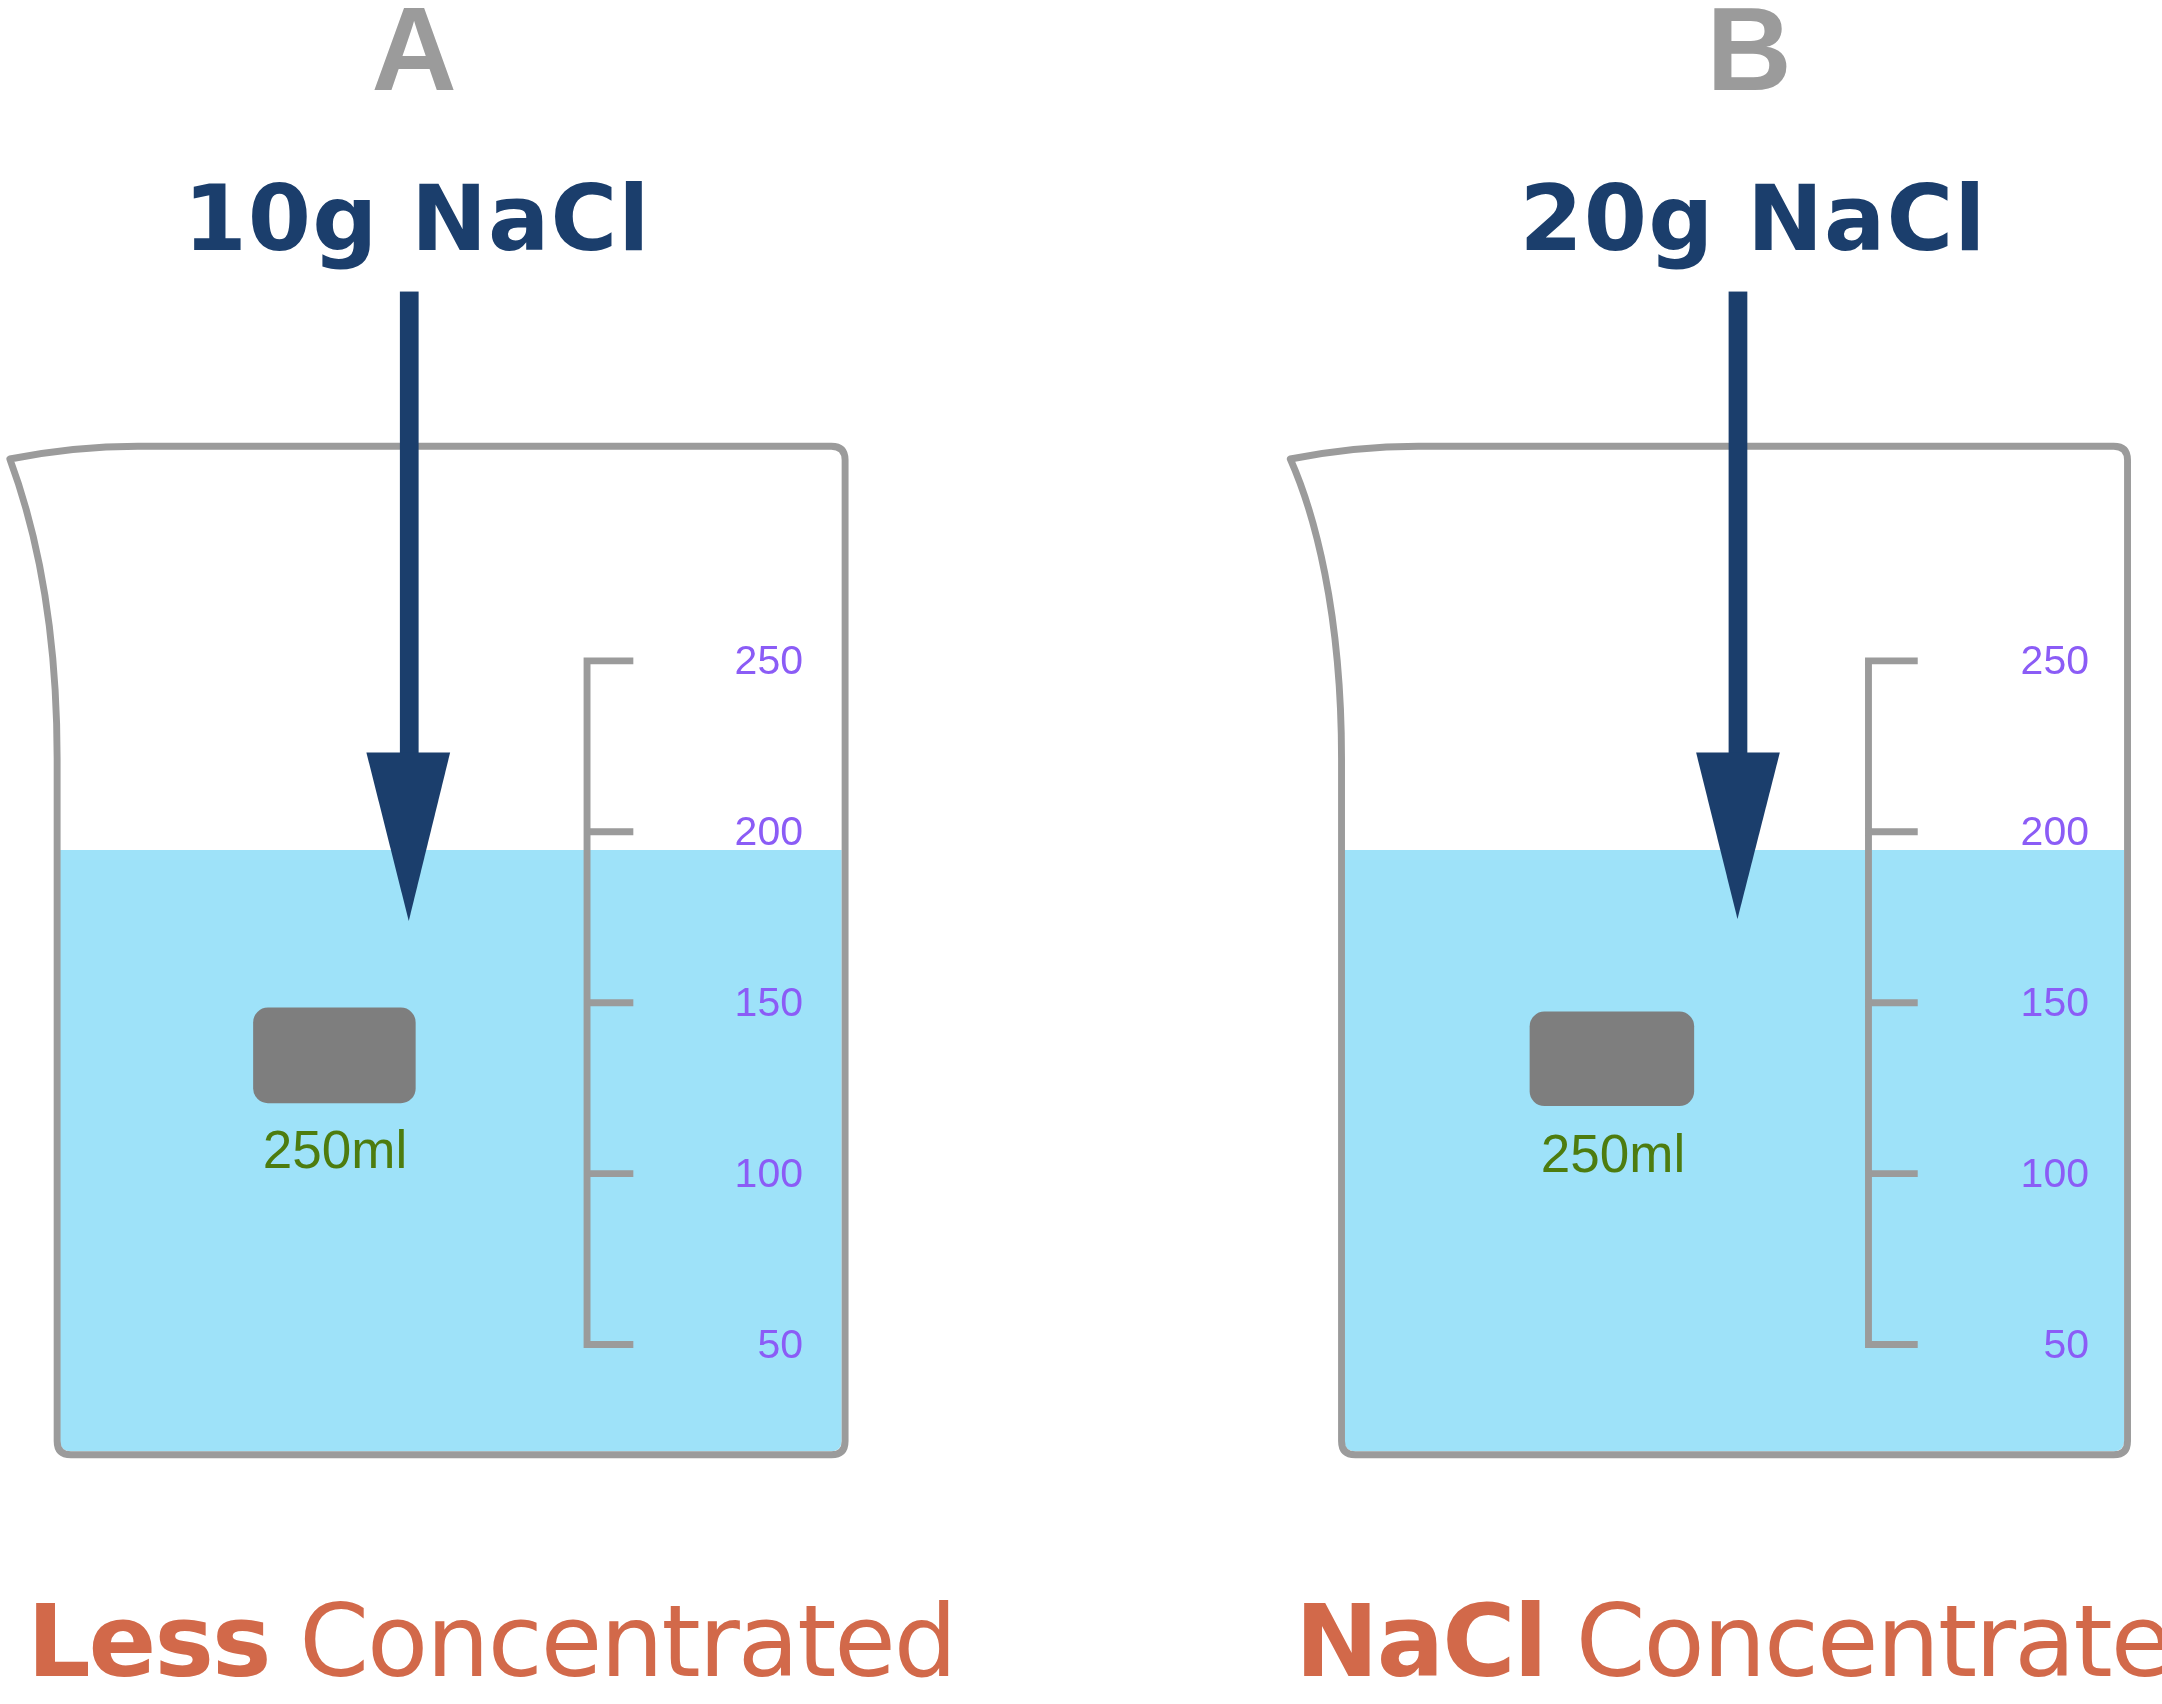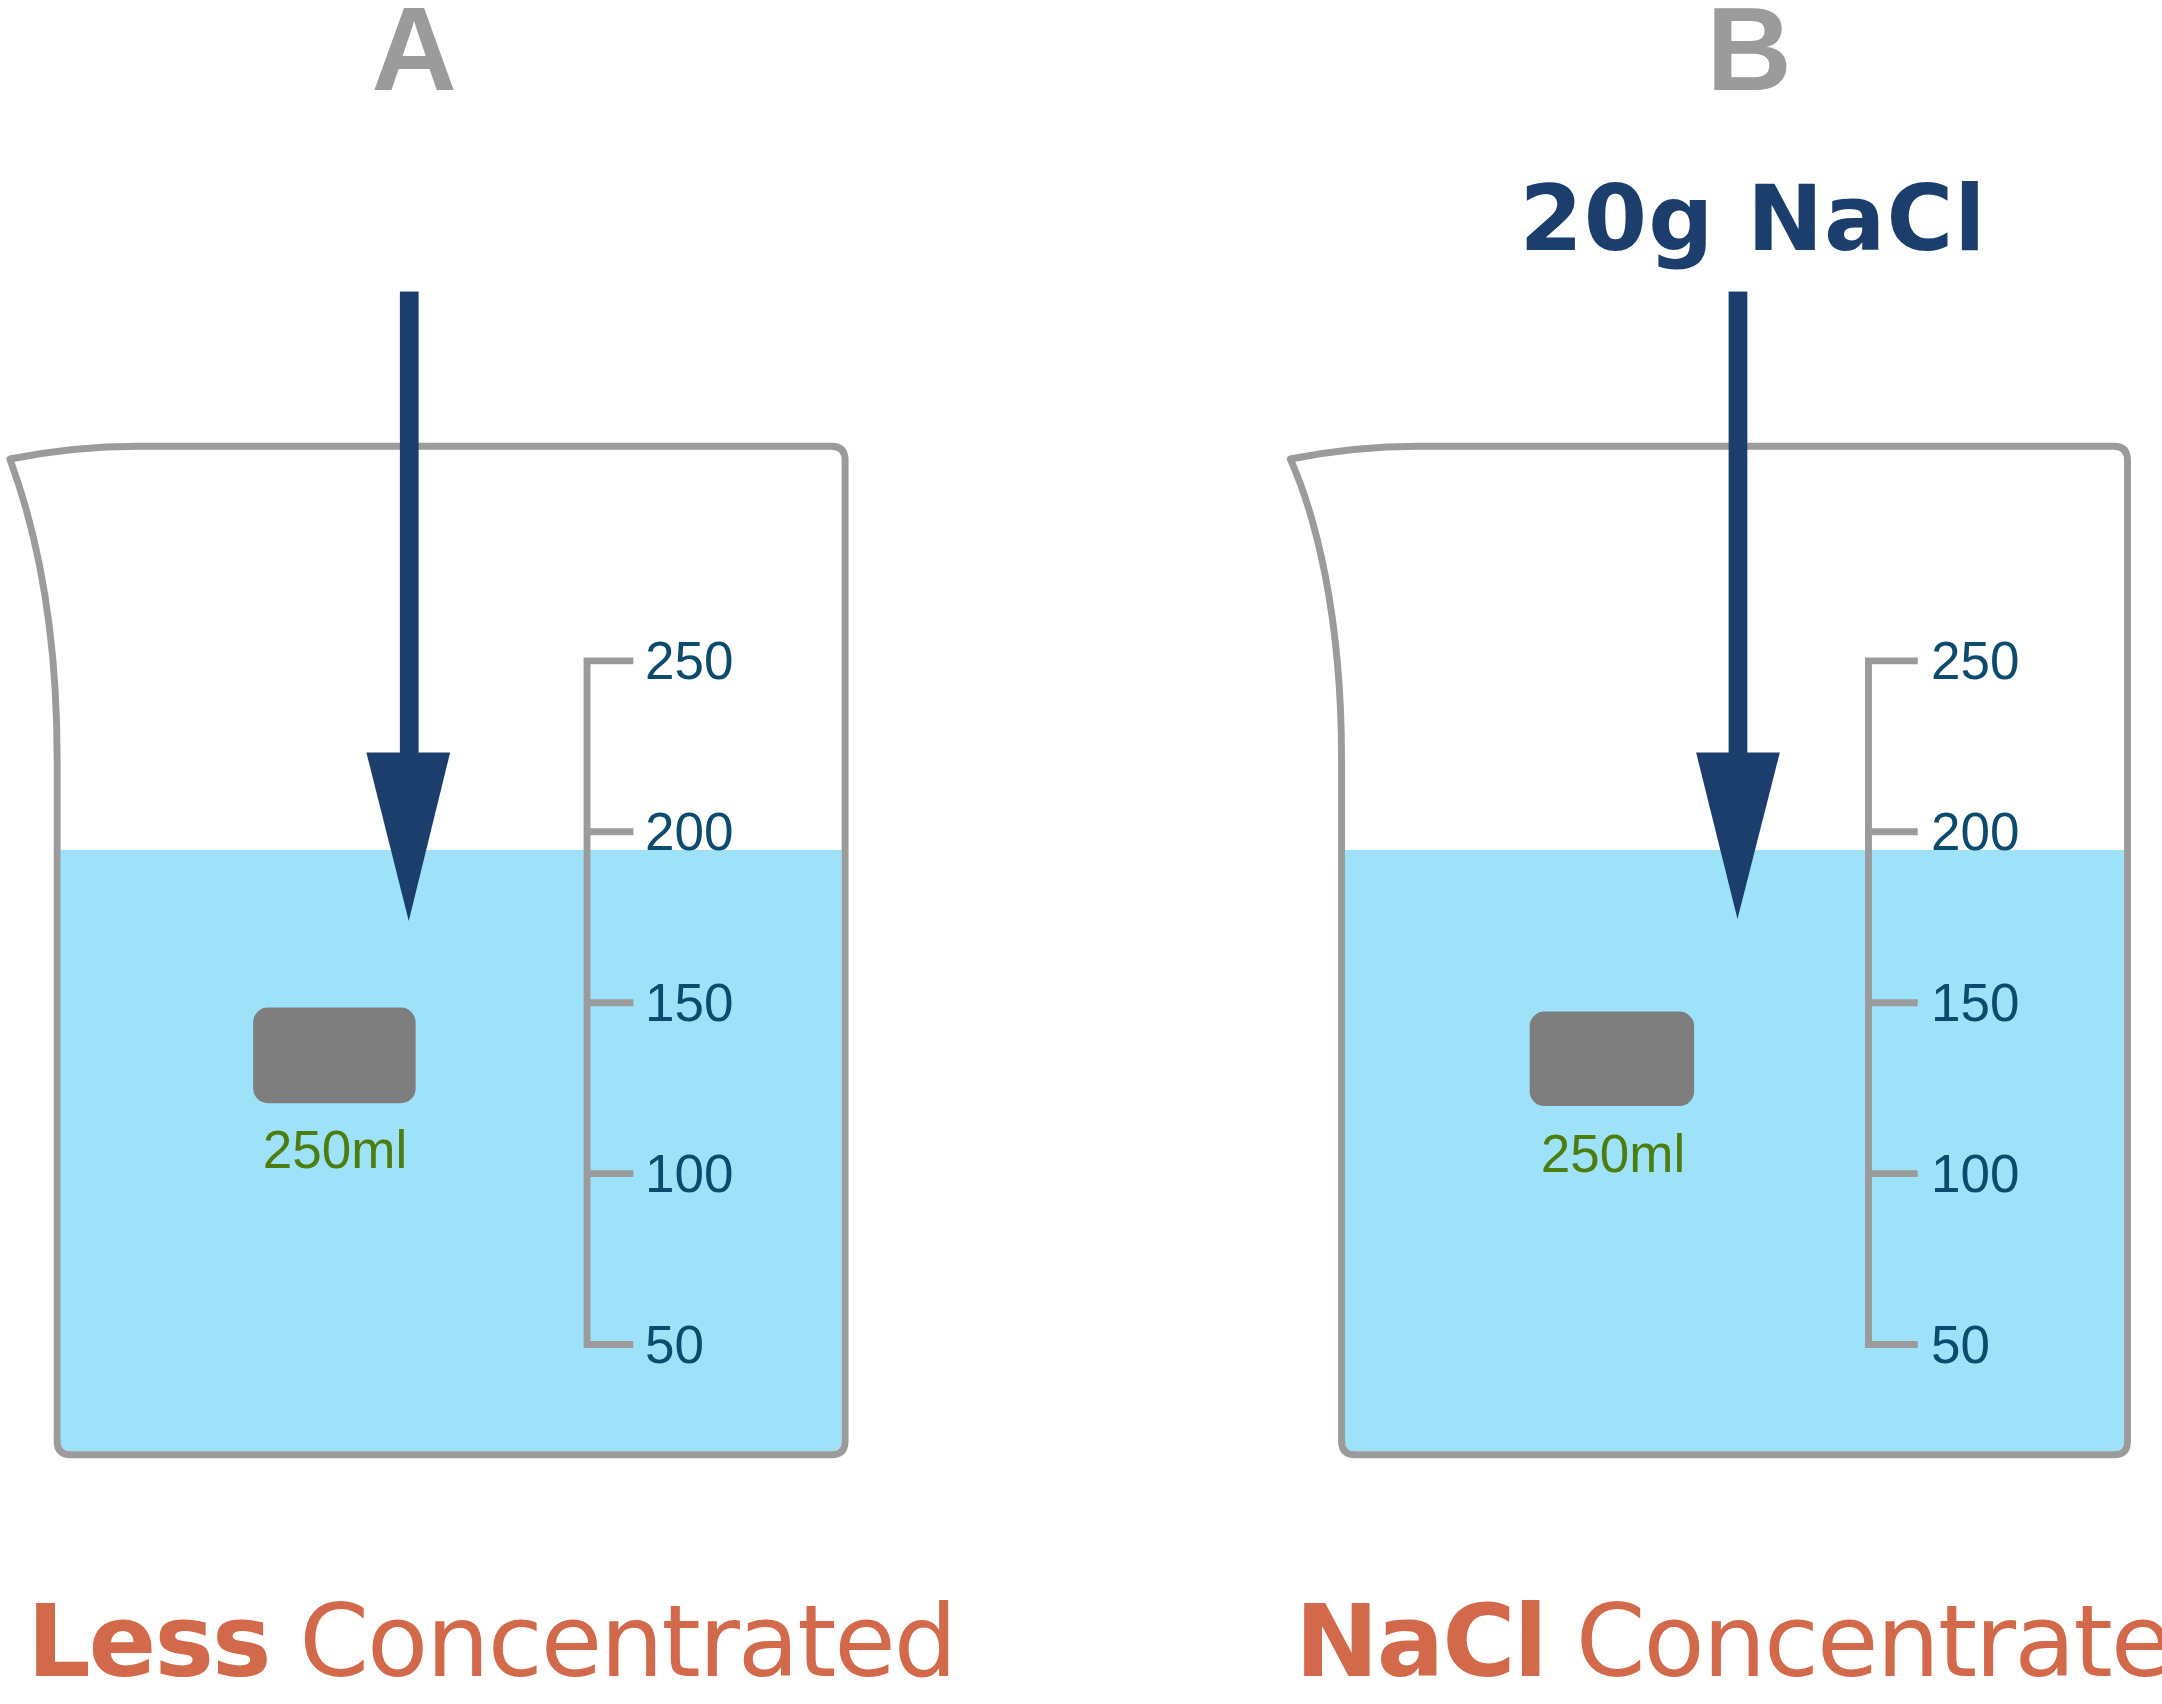--- a/index.html
+++ b/index.html
@@ -16,22 +16,22 @@
   .panel-letter{
     font-size:118px;font-weight:bold;line-height:1;
     color:#9b9b9b;letter-spacing:2px;
   }
   .salt-label{
     font-family:"DejaVu Sans", sans-serif;
     font-size:91px;font-weight:bold;line-height:1;
     color:#1b3e6c;letter-spacing:1px;
   }
   .scale-num{
-    font-size:53px;line-height:59px;height:59px;width:158px;
-    color:#0c4a6e;text-align:left;
+    font-size:41px;line-height:59px;height:59px;width:158px;
+    color:#8b5cf6;text-align:right;
   }
   .vol-label{
     font-size:53px;line-height:1;color:#4d7c0f;
   }
   .caption{
     font-family:"DejaVu Sans", sans-serif;
     font-size:100px;line-height:1.15;white-space:nowrap;
     color:#d2694a;letter-spacing:-2px;margin-left:22px;
   }
   .caption .em{font-weight:bold;}
@@ -54,20 +54,21 @@
     <path d="M 1365 863 H 2156.5 V 1462 Q 2156.5 1473.5 2145 1473.5 H 1376.5 Q 1365 1473.5 1365 1462 Z" fill="#9ee2f9"></path>
     <path d="M 1310 466 C 1350 458 1395 453 1440 453 L 2146 453 Q 2160 453 2160 467 L 2160 1463 Q 2160 1477 2146 1477 L 1376 1477 Q 1362 1477 1362 1463 L 1362 770 C 1362 620 1334 520 1310 466 Z" fill="none" stroke="#9b9b9b" stroke-width="7" stroke-linejoin="round"></path>
     <path d="M 1947 671 H 1897 V 1365 H 1947 M 1897 844.5 H 1947 M 1897 1018 H 1947 M 1897 1191.5 H 1947" fill="none" stroke="#9b9b9b" stroke-width="7" stroke-linecap="butt"></path>
     <rect x="1553" y="1027" width="167" height="96" rx="15" fill="#7e7e7e"></rect>
     <rect x="1755" y="296" width="19" height="474" fill="#1b3e6c"></rect>
     <polygon points="1722,764 1807,764 1764,933" fill="#1b3e6c"></polygon>
   </svg>
 
   <div class="abs centered panel-letter" style="left:415px;top:-9.9px;">A</div>
 
+  <div class="abs centered salt-label" style="left:417px;top:173px;">10g NaCl</div>
 
   <div class="abs centered scale-num" style="left:724px;top:631px;">250</div>
   <div class="abs centered scale-num" style="left:724px;top:802px;">200</div>
   <div class="abs centered scale-num" style="left:724px;top:973px;">150</div>
   <div class="abs centered scale-num" style="left:724px;top:1144px;">100</div>
   <div class="abs centered scale-num" style="left:724px;top:1315px;">50</div>
 
   <div class="abs centered vol-label" style="left:335px;top:1123px;">250ml</div>
 
   <div class="abs caption" style="left:4.9px;top:1584px;"><span class="em">Less</span><span> Concentrated</span></div>

